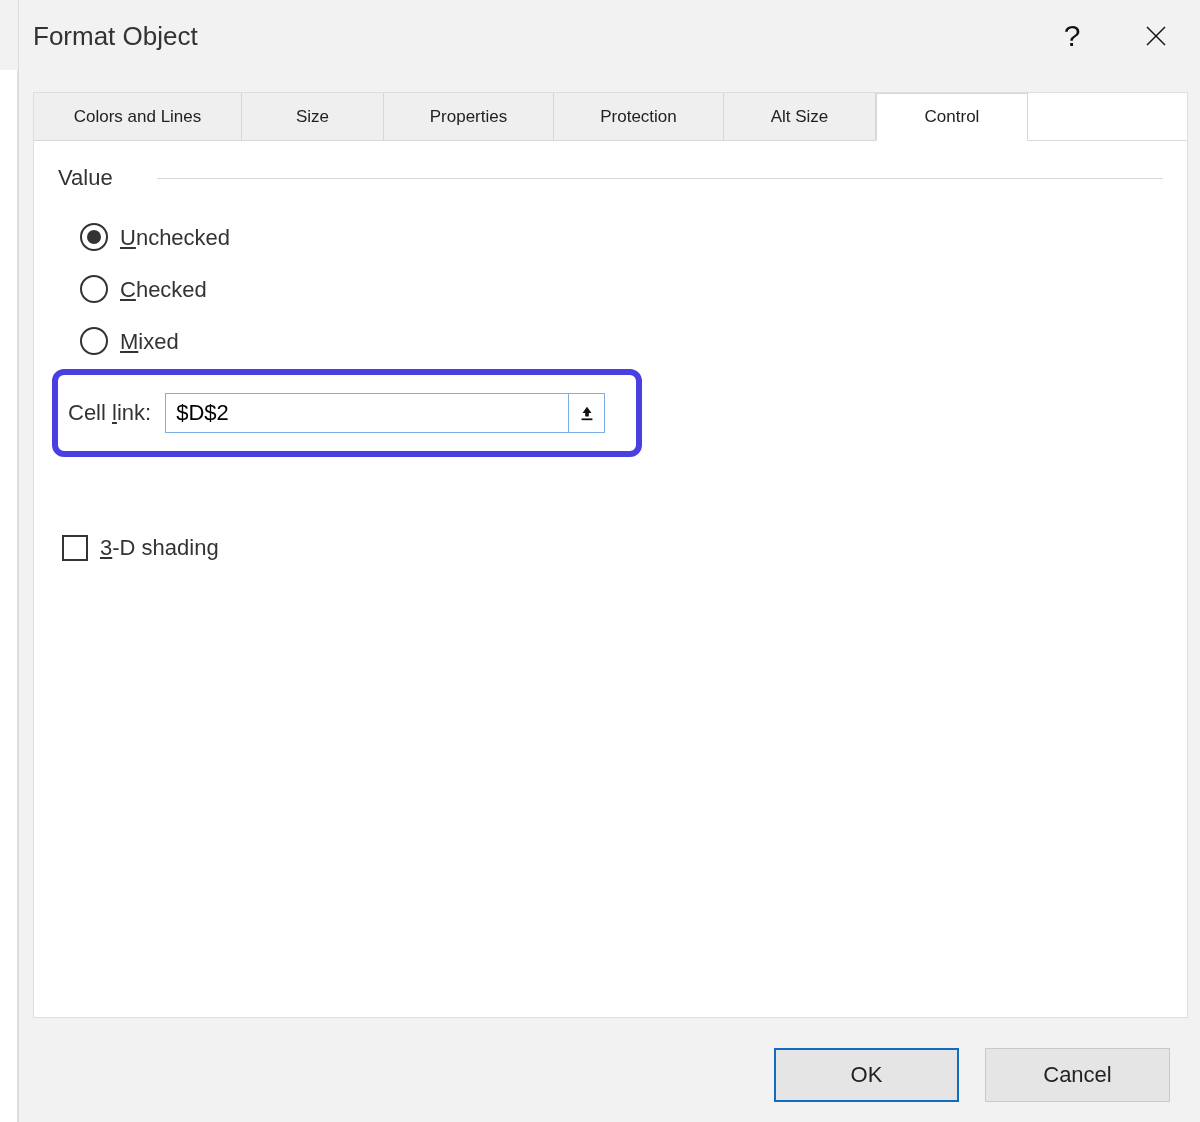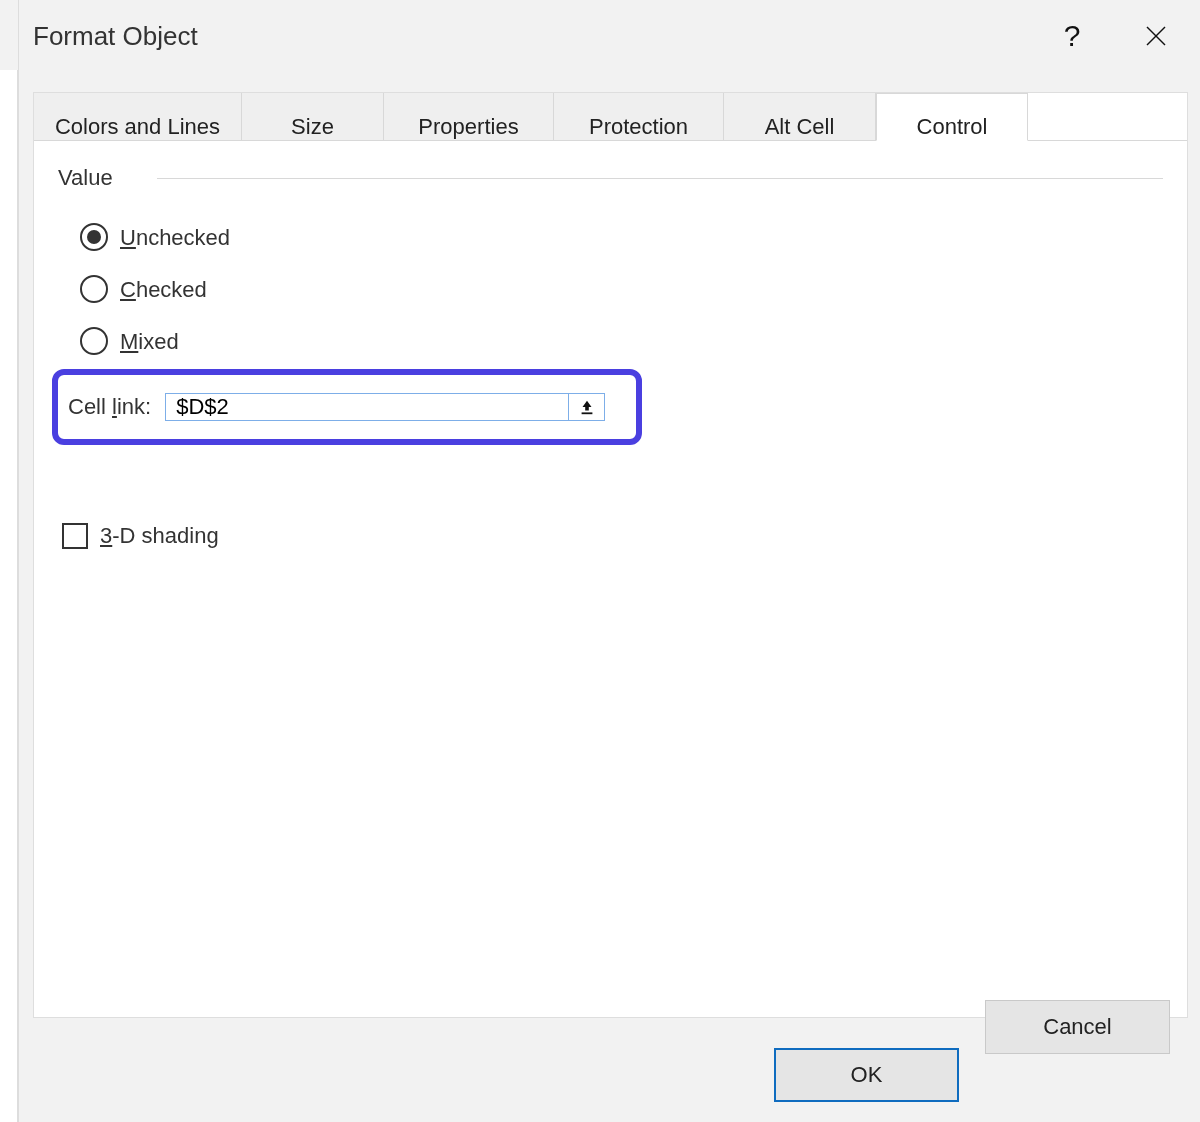--- a/index.html
+++ b/index.html
@@ -56,23 +56,23 @@
     background: #fff;
     border: 1px solid #dedede;
   }
   .tabstrip {
     display: flex;
     height: 48px;
   }
   .tab {
     height: 48px;
     display: flex;
-    align-items: flex-end;
+    align-items: center;
     justify-content: center;
-    font-size: 22px;
+    font-size: 17px;
     color: #222;
     background: #efefef;
     border-right: 1px solid #d8d8d8;
     border-bottom: 1px solid #d8d8d8;
     cursor: default;
     padding: 0 10px;
   }
   .tab.t0 { width: 208px; }
   .tab.t1 { width: 142px; }
   .tab.t2 { width: 170px; }
@@ -151,21 +151,21 @@
   .cell-link-row {
     display: flex;
     align-items: center;
   }
   .cell-link-label { margin-right: 14px; }
   .refbox {
     display: flex;
     align-items: stretch;
     border: 1px solid #7daee8;
     background: #fff;
-    height: 28px;
+    height: 40px;
     width: 440px;
   }
   .refbox input {
     flex: 1;
     border: none;
     outline: none;
     font-family: inherit;
     font-size: 22px;
     padding: 0 10px;
     background: transparent;
@@ -194,21 +194,20 @@
     justify-content: center;
     font-size: 22px;
     color: #222;
     background: #e5e5e5;
     border: 1px solid #c9c9c9;
     cursor: default;
   }
   .btn.primary {
     border: 2px solid #0f6cbf;
     background: #e5e5e5;
-    margin-top: 48px;
   }
   
   .sheet-sliver {
     position: absolute; left: 0; top: 70px; width: 18px; bottom: 0;
     background: #fff;
     border-right: 1px solid #ddd;
   }
 </style>
 </head>
 <body>
@@ -238,21 +237,21 @@
       <div class="tab t1">
           <span>Size</span>
         </div>
       <div class="tab t3">
           <span>Properties</span>
         </div>
       <div class="tab t2">
           <span>Protection</span>
         </div>
       <div class="tab t4">
-          <span>Alt Cell</span>
+          <span>Alt Size</span>
         </div>
       <div class="tab active">
           <span>Control</span>
         </div>
       <div class="tab-filler"></div>
     </div>
 
     <div class="content">
 
       <div class="group-legend">

